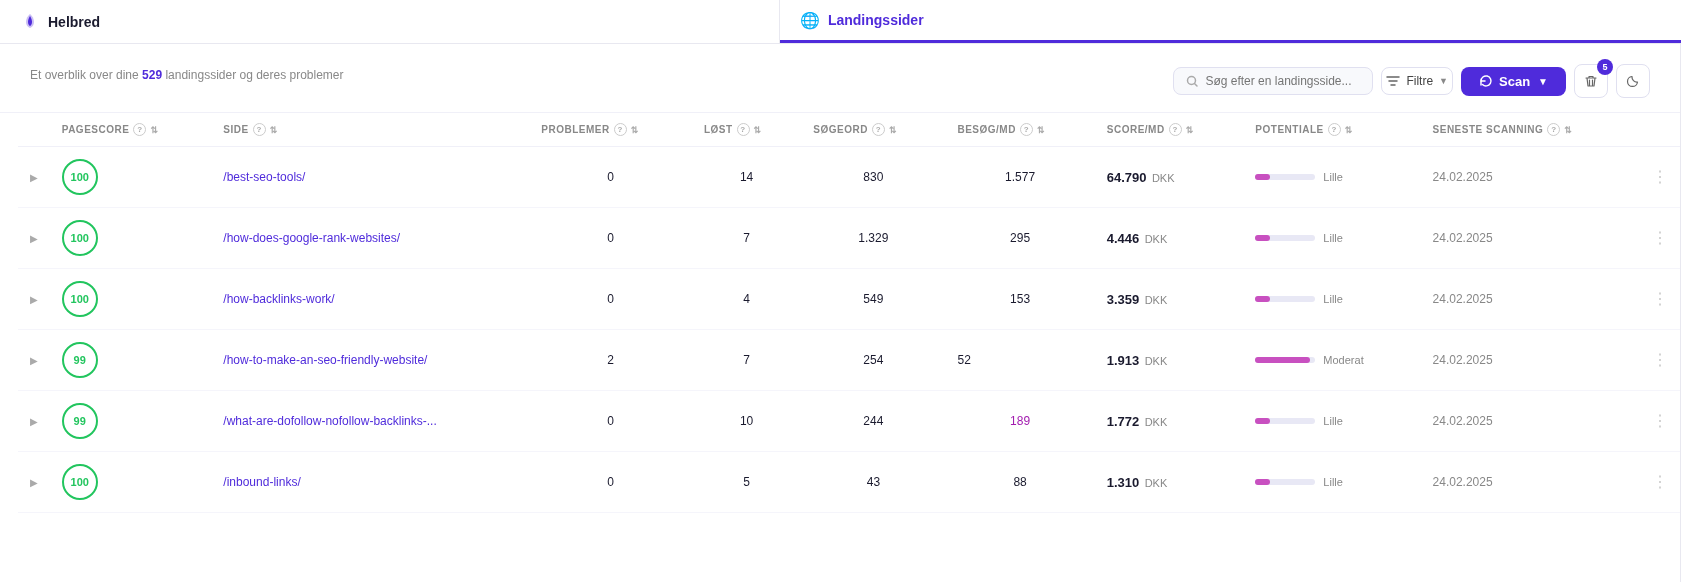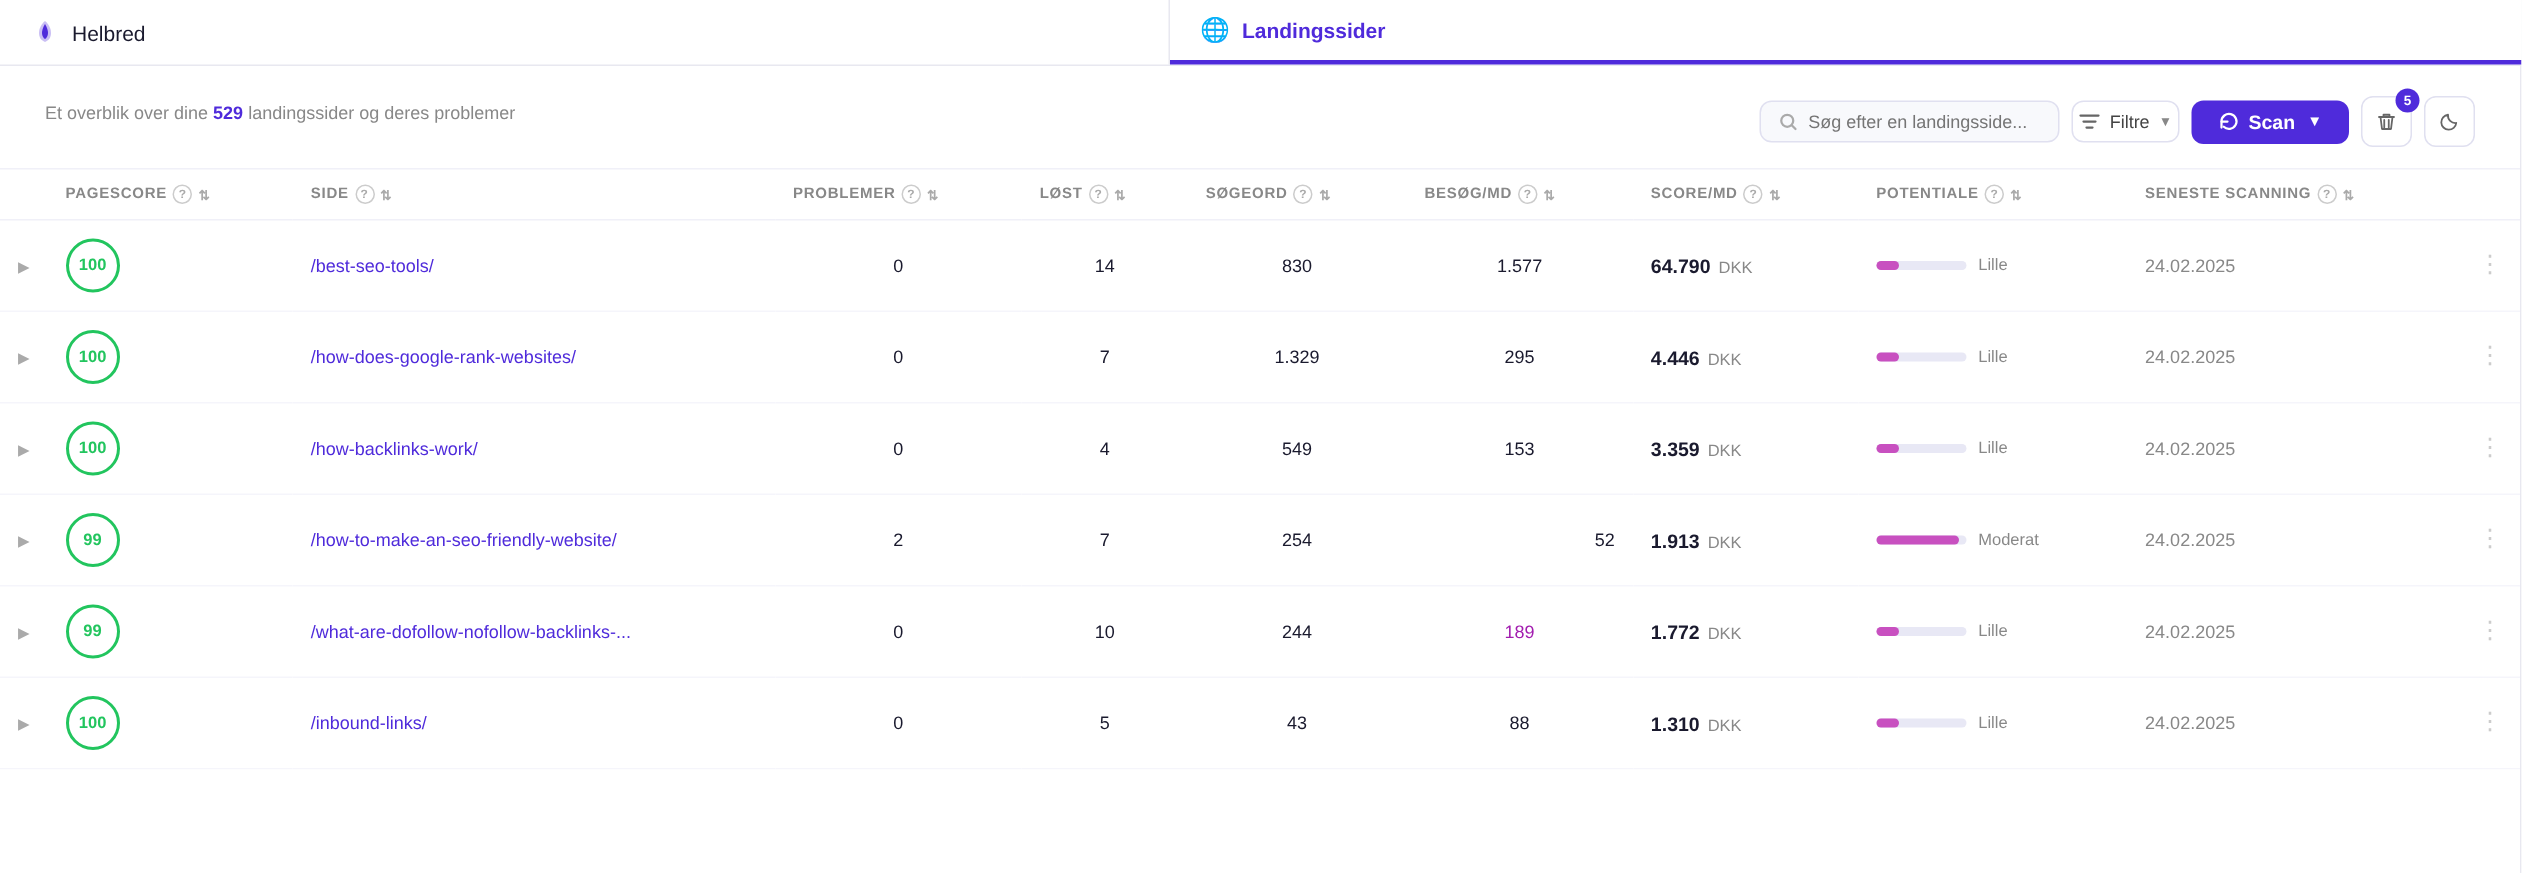--- a/index.html
+++ b/index.html
@@ -15,21 +15,21 @@
       display: flex;
       align-items: center;
       padding: 0 20px;
       width: 780px;
       border-right: 1px solid #e8e8f0;
     }
     .nav-left-logo {
       display: flex;
       align-items: center;
       gap: 8px;
-      font-weight: 400;
+      font-weight: 700;
       font-size: 14px;
       color: #1a1a2e;
     }
     .nav-right {
       display: flex;
       align-items: center;
       padding: 0 20px;
       flex: 1;
       border-bottom: 3px solid #4f2bdb;
     }
@@ -183,21 +183,21 @@
       background: #fff;
       border: 1px solid #e0e0f0;
       border-radius: 8px;
       width: 34px;
       height: 34px;
       cursor: pointer;
     }
 
     .table-container {
       overflow-x: auto;
-      padding: 0 0 0 0;
+      padding: 0 0 0 18px;
     }
     table {
       width: 100%;
       border-collapse: collapse;
       font-size: 12px;
     }
     thead th {
       padding: 10px 12px;
       text-align: left;
       font-size: 10px;
@@ -549,21 +549,21 @@
     </td>
     <td>
       <div class="score-circle score-99">99</div>
     </td>
     <td>
       <a class="page-link" href="#">/how-to-make-an-seo-friendly-website/</a>
     </td>
     <td style="text-align:center; color:#1a1a2e;">2</td>
     <td style="text-align:center; color:#1a1a2e;">7</td>
     <td style="text-align:center; color:#1a1a2e;">254</td>
-    <td style="text-align:right; color:#1a1a2e;">52</td>
+    <td style="text-align:left; color:#1a1a2e;">52</td>
     <td>
       <span class="score-val">1.913</span>
       <span class="score-unit">DKK</span>
     </td>
     <td>
       <div class="potential-bar-wrap">
         <div class="potential-bar-bg">
           <div class="potential-bar-fill" style="width:55px;"></div>
         </div>
         <span class="potential-label">Moderat</span>

